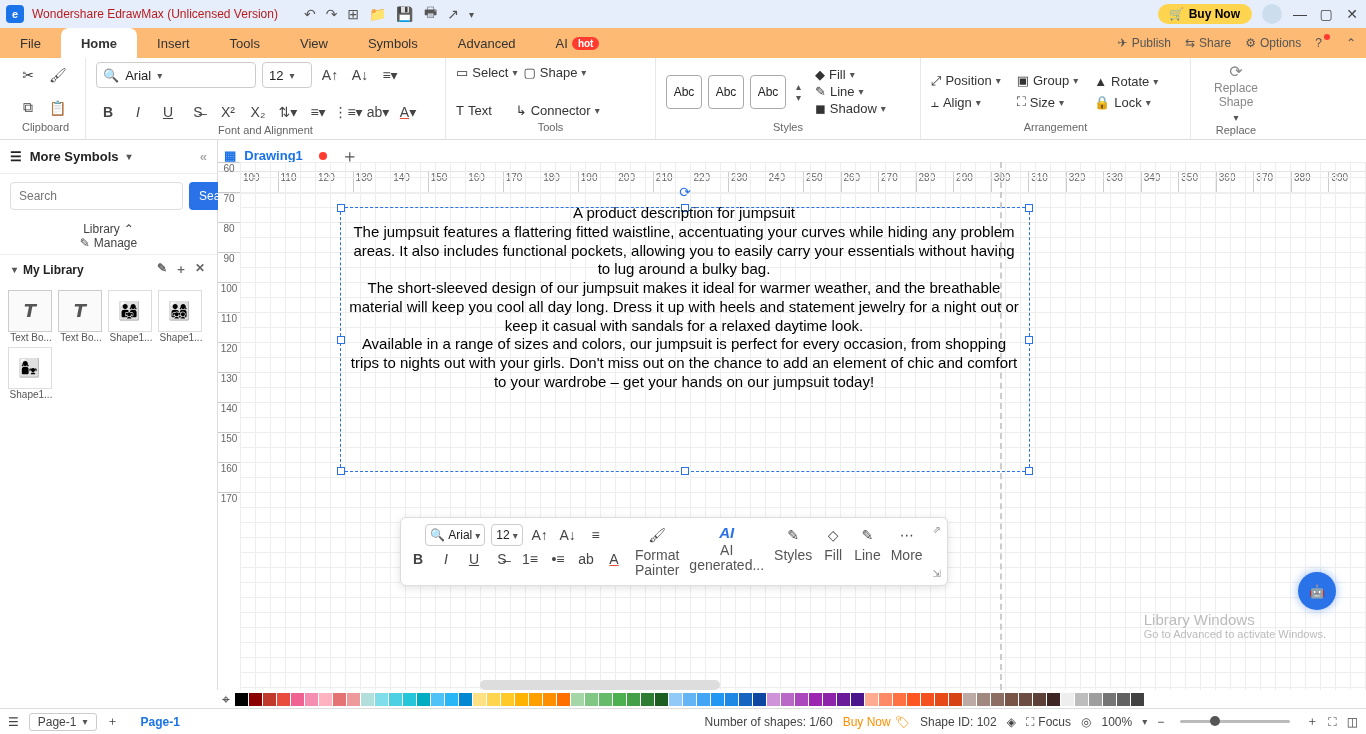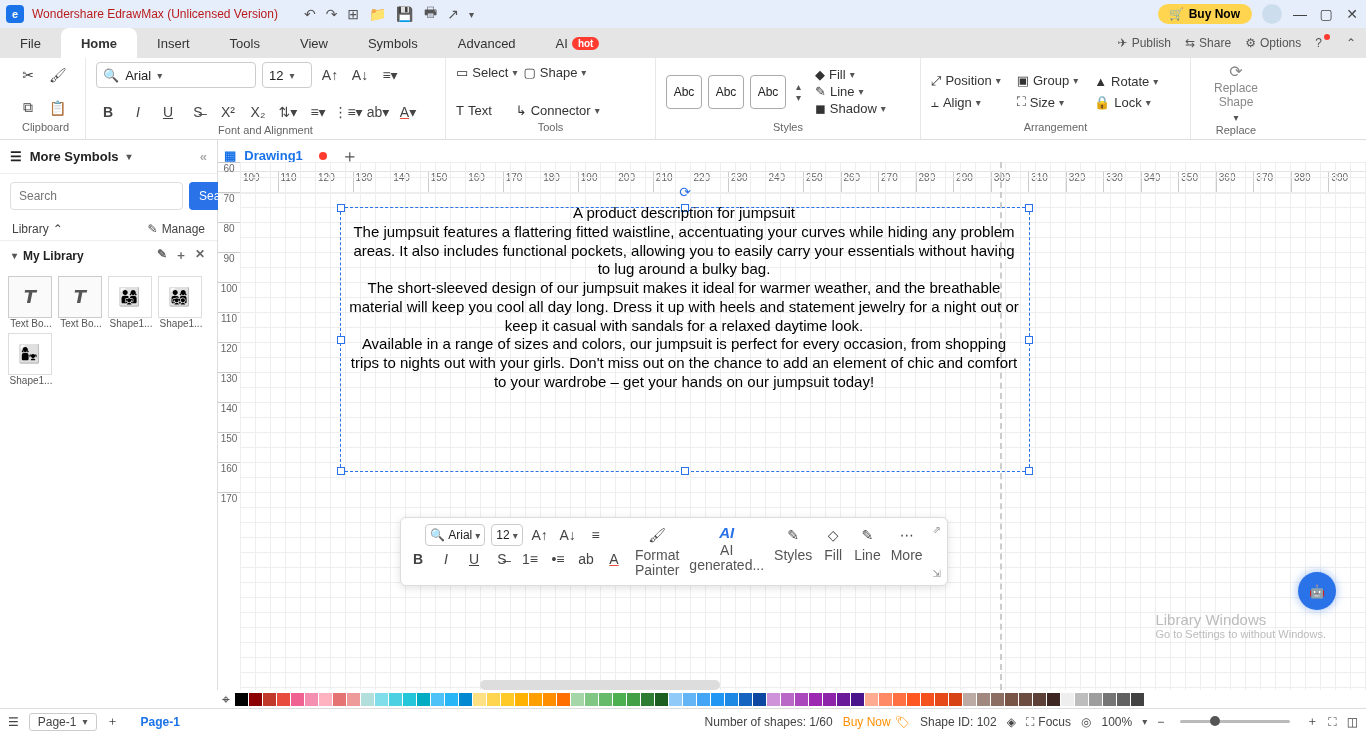--- a/index.html
+++ b/index.html
@@ -8,21 +8,21 @@
 .titlebar { height:28px; background:#e6eefc; display:flex; align-items:center; padding:0 6px; gap:8px; }
 .logo { width:18px; height:18px; background:#1a73e8; border-radius:4px; display:flex; align-items:center; justify-content:center; color:#fff; font-size:11px; font-weight:bold; }
 .title-text { font-size:12px; color:#b91c1c; }
 .tb-actions { display:flex; align-items:center; gap:10px; margin-left:18px; color:#666; }
 .tb-icon { font-size:14px; color:#555; cursor:pointer; }
 .tb-right { margin-left:auto; display:flex; align-items:center; gap:10px; }
 .buy-btn { background:#ffd54f; border:none; border-radius:14px; padding:3px 12px; font-size:12px; font-weight:600; cursor:pointer; display:flex; align-items:center; gap:4px; }
 .avatar { width:20px; height:20px; border-radius:50%; background:#cde; }
 .win-btn { width:16px; font-size:14px; color:#444; text-align:center; cursor:pointer; }
 
-.menubar { height:30px; background:#e5e5e5; display:flex; align-items:center; position:relative; }
+.menubar { height:30px; background:#fdba74; display:flex; align-items:center; position:relative; }
 .menu-item { padding:0 20px; height:100%; display:flex; align-items:center; font-size:13px; cursor:pointer; color:#333; }
 .menu-item.active { background:#fff; border-radius:8px 8px 0 0; font-weight:600; }
 .ai-tag { background:#ff3b30; color:#fff; font-size:10px; padding:1px 6px; border-radius:8px; margin-left:4px; font-weight:600; }
 .menubar-right { position:absolute; right:10px; display:flex; gap:14px; font-size:12px; color:#555; }
 .mb-opt { display:flex; align-items:center; gap:4px; cursor:pointer; }
 .notif-dot { width:6px; height:6px; background:#ff3b30; border-radius:50%; position:relative; top:-6px; left:-2px; }
 
 .ribbon { height:82px; background:#fff; border-bottom:1px solid #ddd; display:flex; padding:0 6px; }
 .ribbon-group { padding:4px 10px; display:flex; flex-direction:column; border-right:1px solid #e8e8e8; }
 .rg-body { flex:1; display:flex; align-items:center; gap:6px; flex-wrap:wrap; }
@@ -35,21 +35,21 @@
 .shape-dd { display:flex; align-items:center; gap:4px; font-size:13px; cursor:pointer; color:#333; }
 .caret { font-size:10px; color:#555; }
 
 .body-row { display:flex; height:calc(100% - 140px - 44px); position:relative; }
 .sidebar { width:218px; border-right:1px solid #ddd; display:flex; flex-direction:column; background:#fff; }
 .sb-header { height:34px; border-bottom:1px solid #eee; display:flex; align-items:center; padding:0 10px; font-weight:600; gap:8px; }
 .sb-collapse { margin-left:auto; color:#aaa; cursor:pointer; }
 .sb-search { padding:8px 10px; display:flex; gap:6px; }
 .sb-search input { flex:1; border:1px solid #ddd; border-radius:4px; height:28px; padding:0 8px; font-size:12px; }
 .sb-search button { background:#2a72e8; border:none; color:#fff; border-radius:4px; padding:0 10px; font-size:12px; cursor:pointer; }
-.sb-row { display:flex; align-items:center; padding:4px 12px; font-size:12px; color:#444; }
+.sb-row { display:flex; align-items:center; padding:4px 12px; font-size:12px; color:#444;flex-direction:column; }
 .sb-link { cursor:pointer; display:flex; align-items:center; gap:4px; }
 .sb-spacer { flex:1; }
 .sb-section { border-top:1px solid #eee; padding:6px 12px; display:flex; align-items:center; font-size:12px; font-weight:600; gap:6px; }
 .sb-icons3 { margin-left:auto; display:flex; gap:8px; color:#666; }
 .thumbs { display:flex; flex-wrap:wrap; gap:4px; padding:6px 8px; }
 .thumb { width:46px; text-align:center; font-size:10px; color:#555; cursor:pointer; }
 .thumb-box { width:44px; height:42px; border:1px solid #ddd; position:relative; display:flex; align-items:center; justify-content:center; font-size:18px; }
 .thumb-box.br { border:1px solid #ccc; background:#fafafa; }
 .tlabel { white-space:nowrap; overflow:hidden; text-overflow:ellipsis; }
 
@@ -434,21 +434,21 @@
           <span>⇗</span>
           <span>⇲</span>
         </div>
       </div>
 
       <div class="scroll-stub"></div>
     </div>
 
     <div class="activ">
       <div>Library Windows</div>
-      <small>Go to Settings to without Windows.</small>
+      <small>Go to Advanced to activate Windows.</small>
     </div>
     <div class="ai-bubble">🤖</div>
   </div>
 </div>
 
 <div class="colorbar" id="colorbar">
   <span class="dropper">⌖</span>
 <div class="cbox" style="background: rgb(0, 0, 0);"></div>
     <div class="cbox" style="background: rgb(139, 0, 0);"></div>
     <div class="cbox" style="background: rgb(192, 57, 43);"></div>

